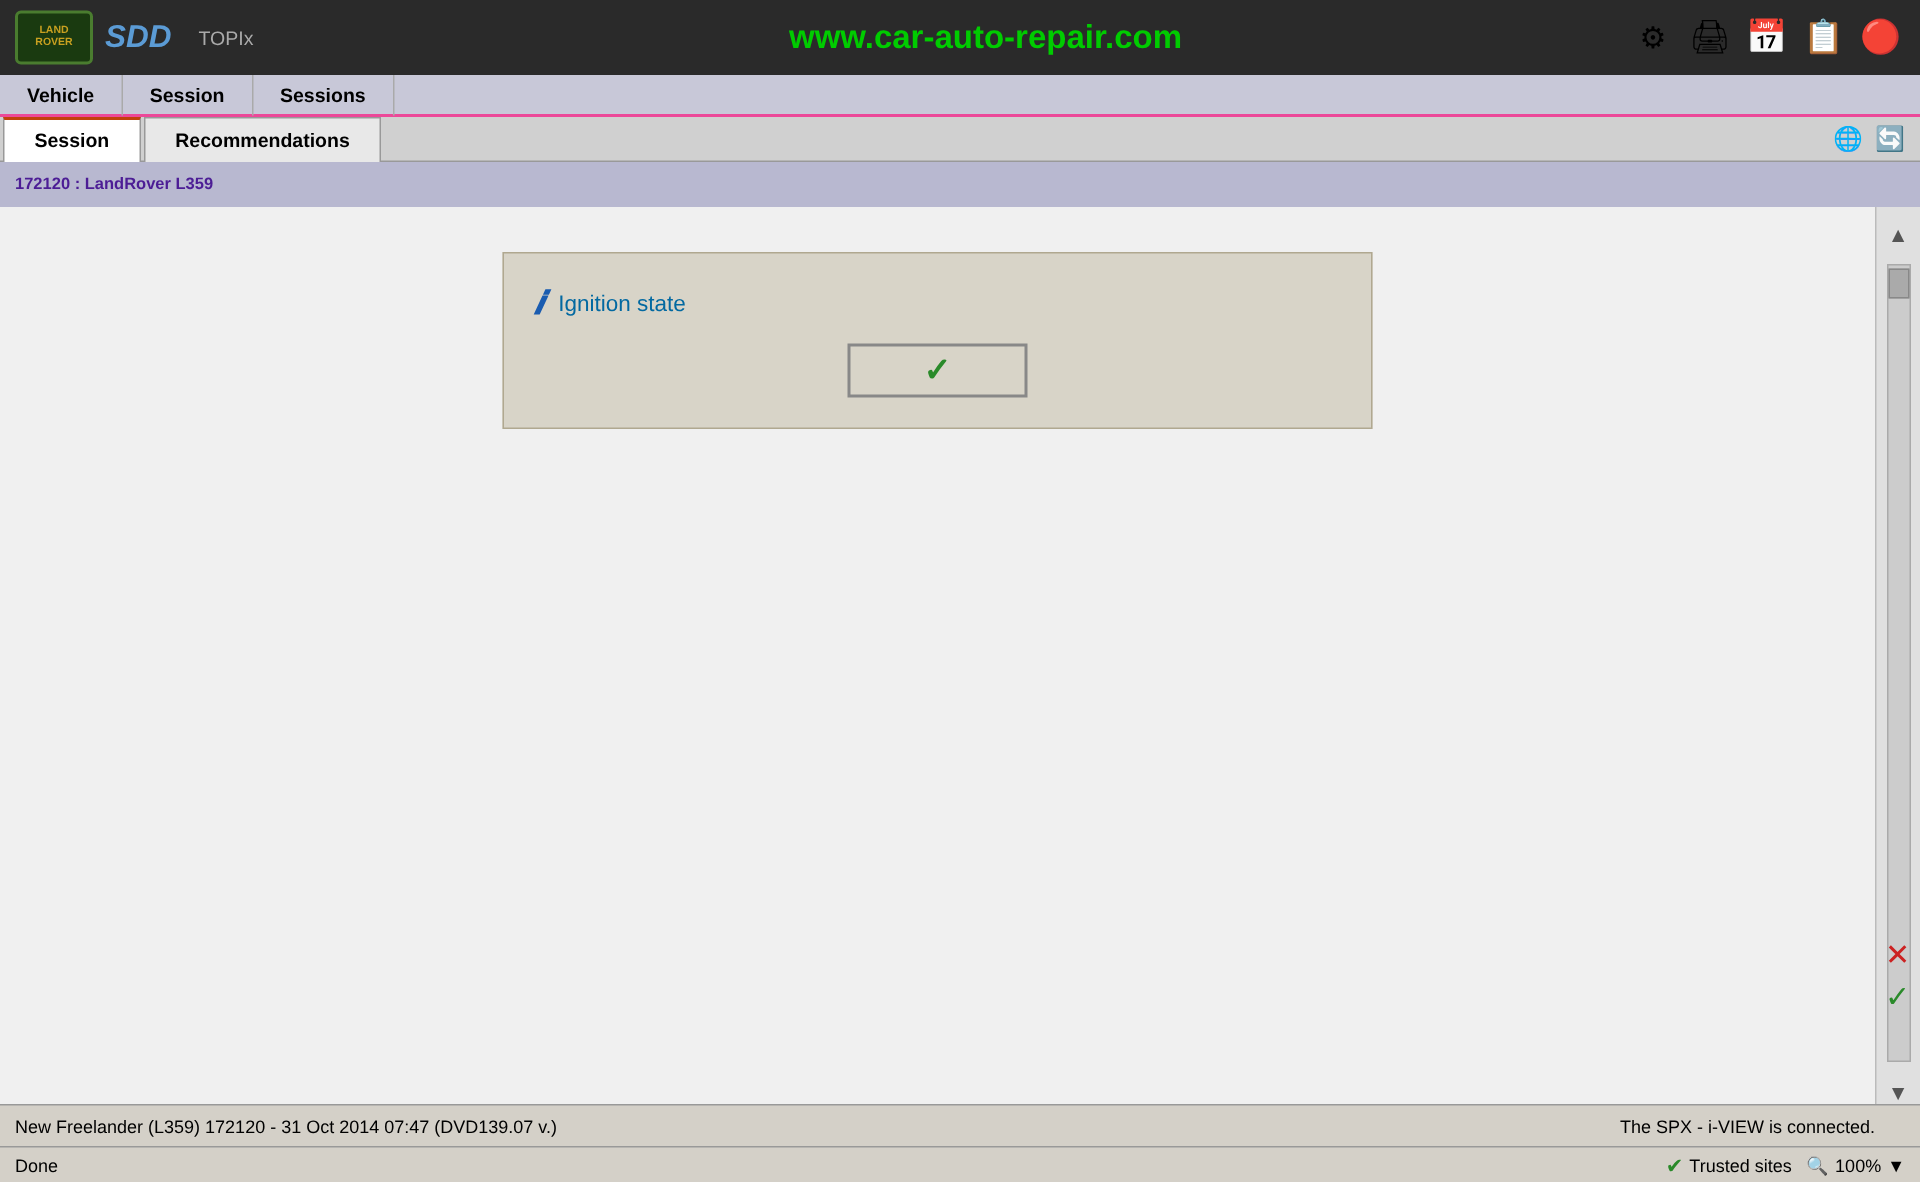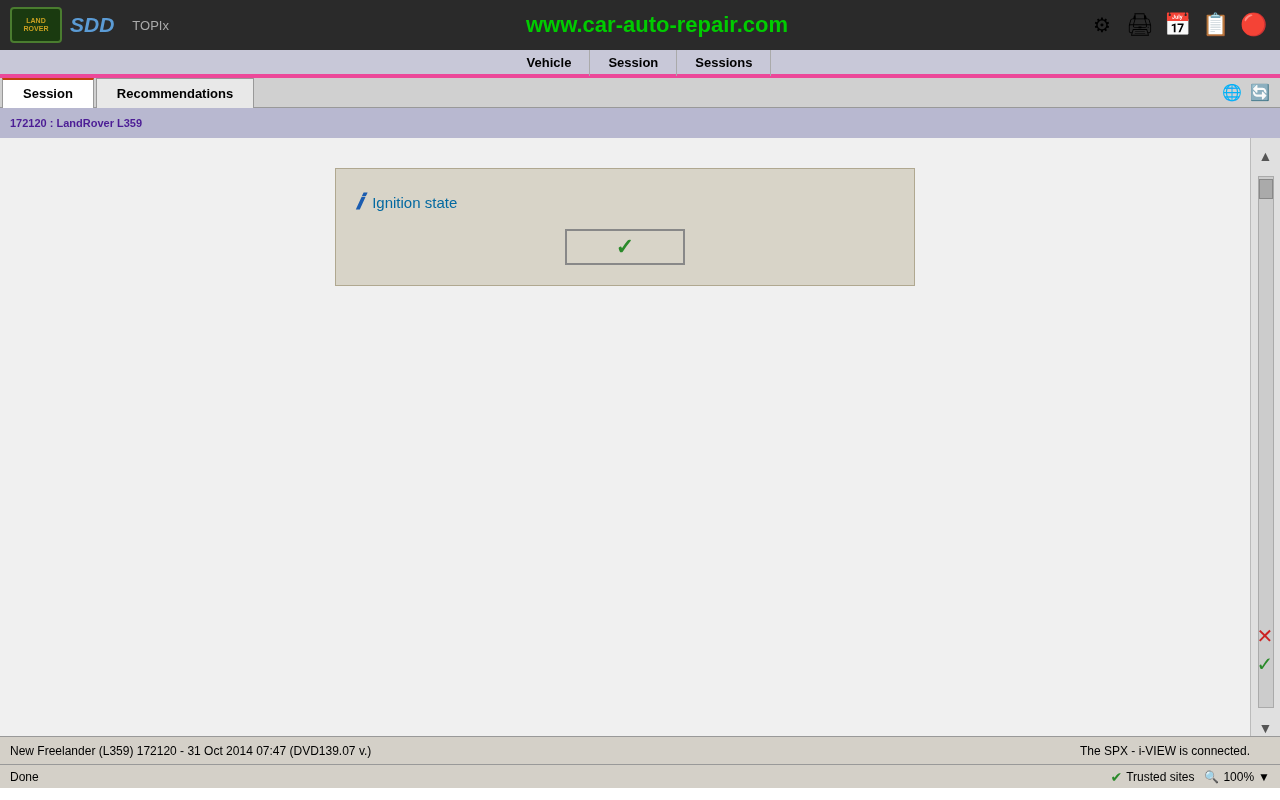--- a/index.html
+++ b/index.html
@@ -116,22 +116,21 @@
       font-size: 16px;
       cursor: pointer;
     }
 
     
     #sub-toolbar {
       background: #c8c8d8;
       height: 28px;
       display: flex;
       align-items: center;
-      border-bottom: 4px solid #ec4899;
-      justify-content: center;
+      border-bottom: 2px solid #ec4899;
     }
     .sub-nav-btn {
       height: 28px;
       padding: 0 18px;
       cursor: pointer;
       font-size: 13px;
       display: flex;
       align-items: center;
       color: #000;
       font-weight: bold;

